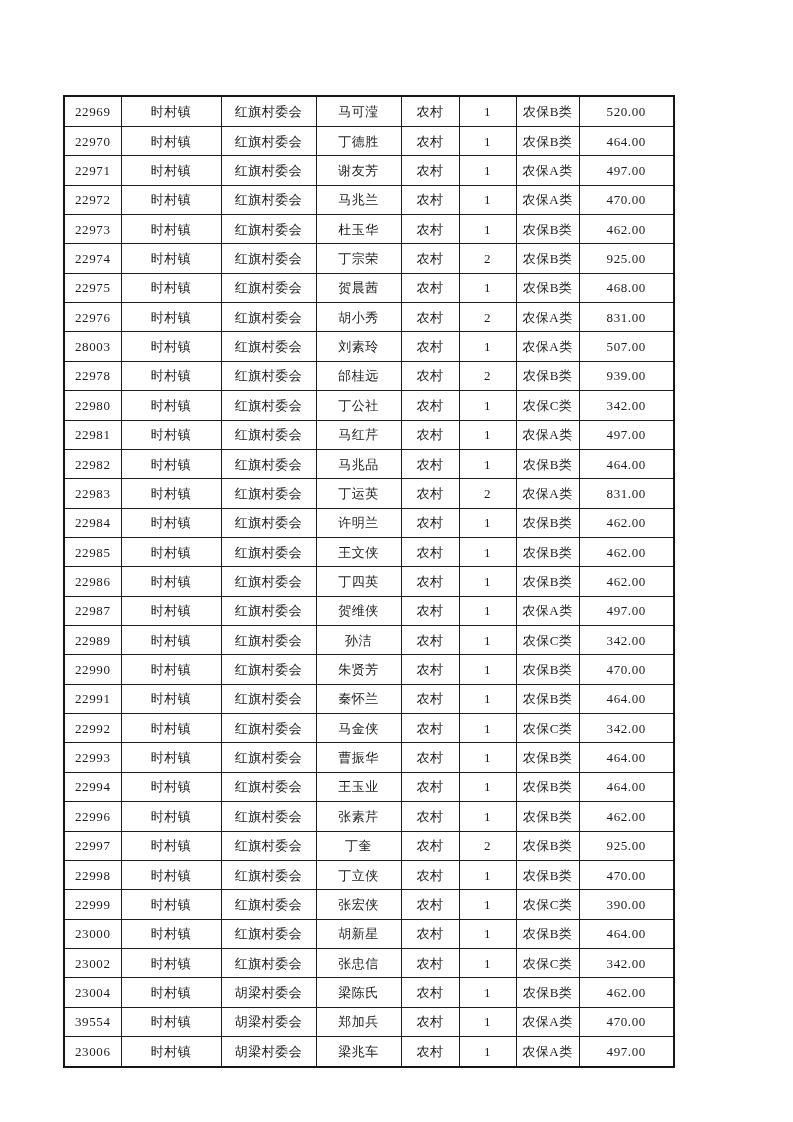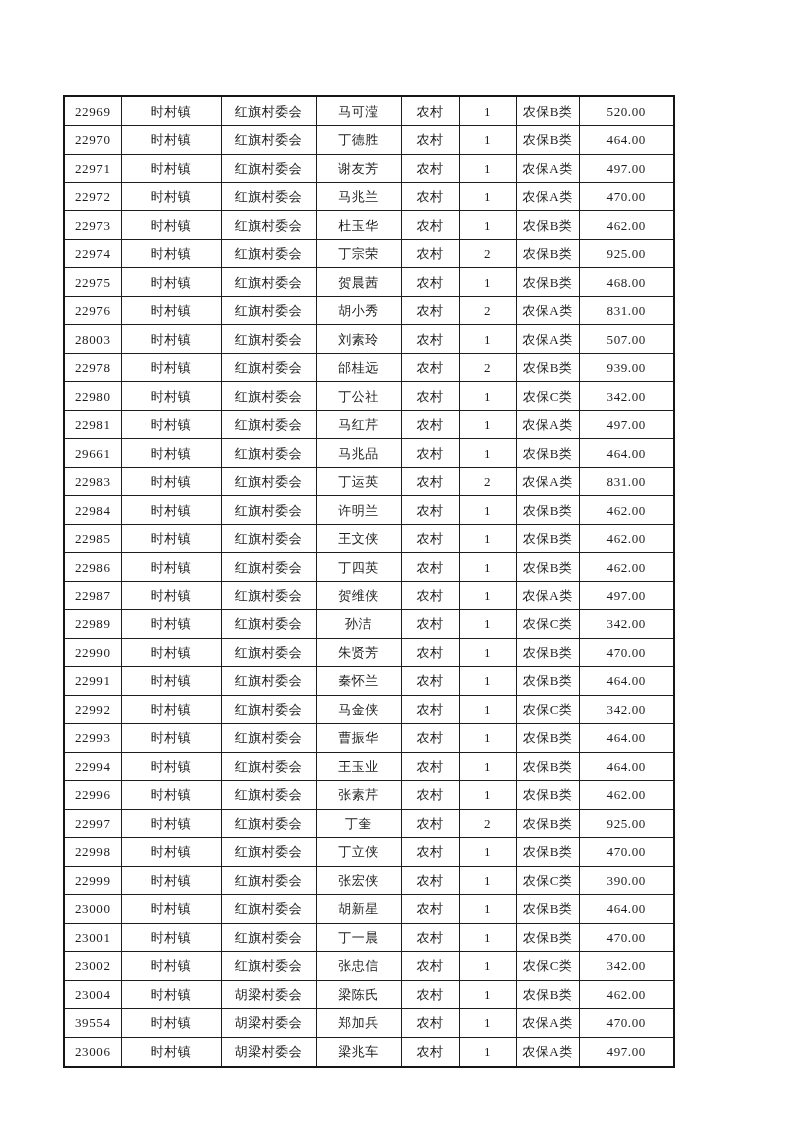--- a/index.html
+++ b/index.html
@@ -175,21 +175,21 @@
           <td class="num">22981</td>
           <td>时村镇</td>
           <td>红旗村委会</td>
           <td>马红芹</td>
           <td>农村</td>
           <td class="num">1</td>
           <td>农保A类</td>
           <td class="num">497.00</td>
         </tr>
         <tr>
-          <td class="num">29661</td>
+          <td class="num">22982</td>
           <td>时村镇</td>
           <td>红旗村委会</td>
           <td>马兆品</td>
           <td>农村</td>
           <td class="num">1</td>
           <td>农保B类</td>
           <td class="num">464.00</td>
         </tr>
         <tr>
           <td class="num">22983</td>
@@ -343,30 +343,20 @@
         </tr>
         <tr>
           <td class="num">23000</td>
           <td>时村镇</td>
           <td>红旗村委会</td>
           <td>胡新星</td>
           <td>农村</td>
           <td class="num">1</td>
           <td>农保B类</td>
           <td class="num">464.00</td>
-        </tr>
-        <tr>
-          <td class="num">23001</td>
-          <td>时村镇</td>
-          <td>红旗村委会</td>
-          <td>丁一晨</td>
-          <td>农村</td>
-          <td class="num">1</td>
-          <td>农保B类</td>
-          <td class="num">470.00</td>
         </tr>
         <tr>
           <td class="num">23002</td>
           <td>时村镇</td>
           <td>红旗村委会</td>
           <td>张忠信</td>
           <td>农村</td>
           <td class="num">1</td>
           <td>农保C类</td>
           <td class="num">342.00</td>

